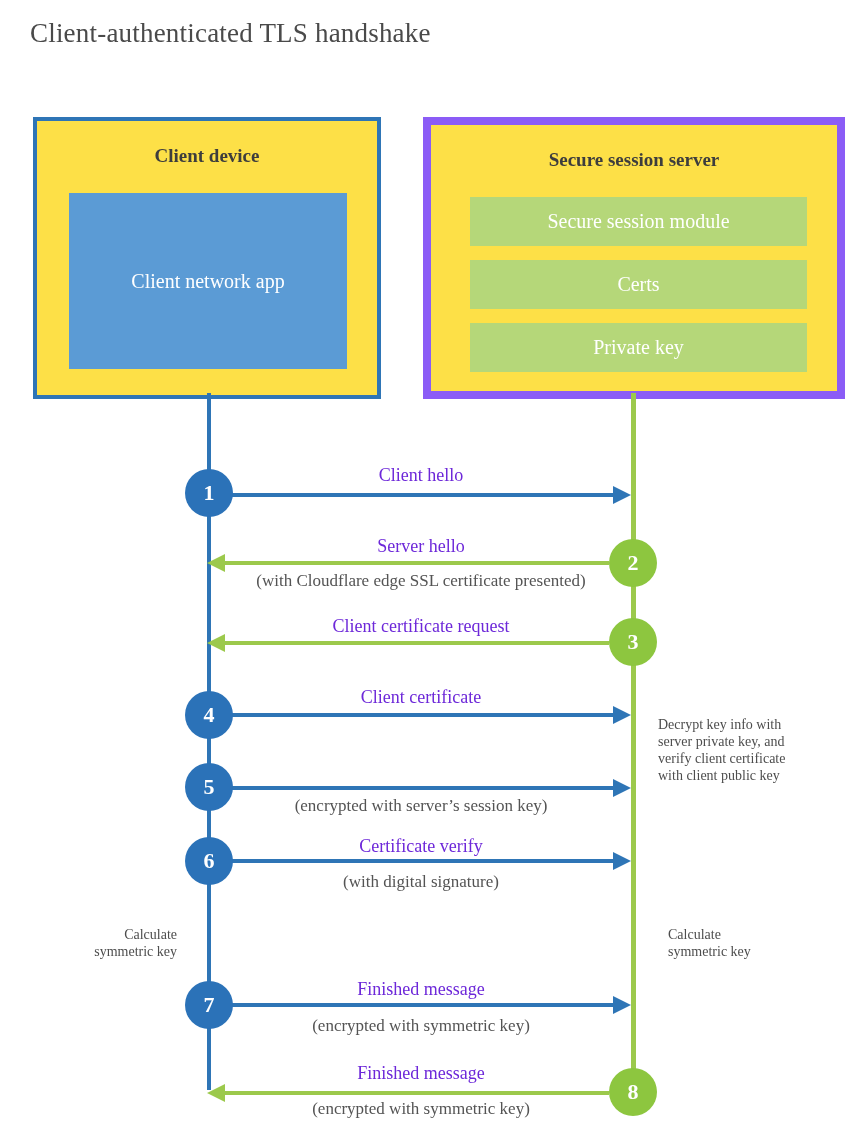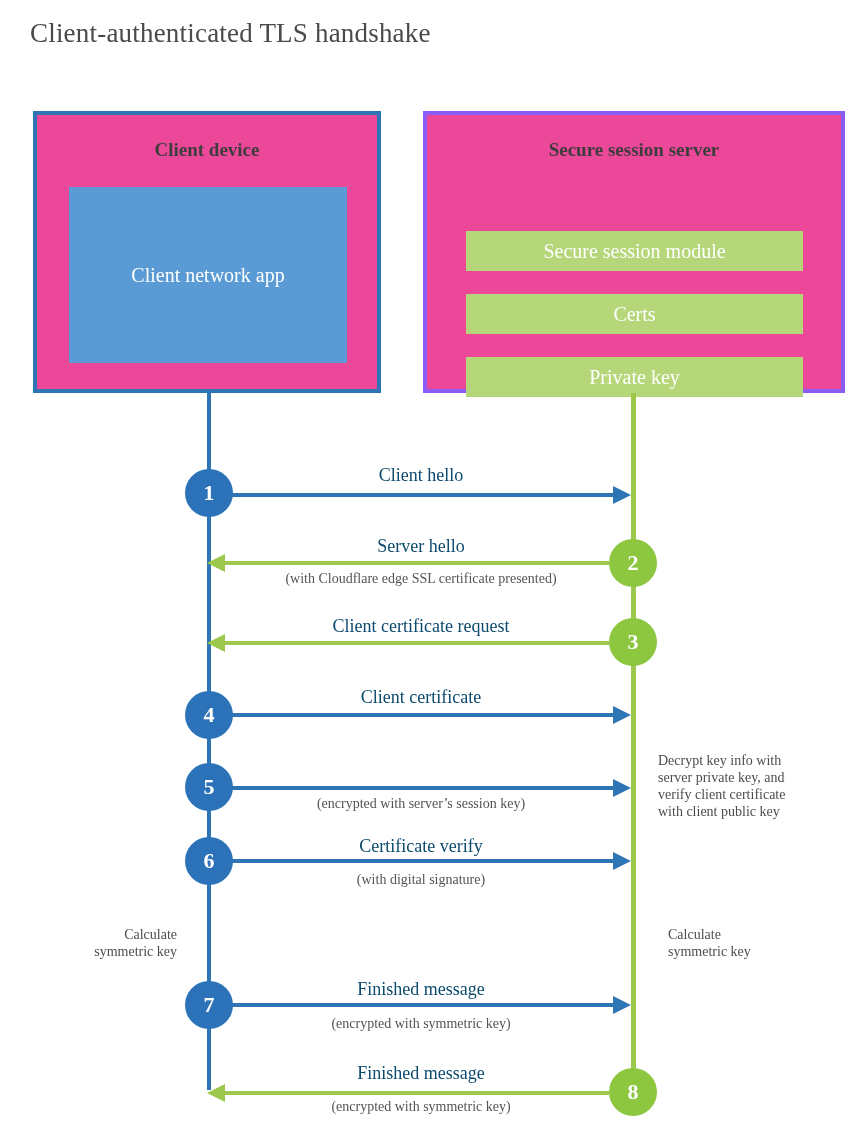--- a/index.html
+++ b/index.html
@@ -6,33 +6,33 @@
   #canvas{
     position:relative;width:865px;height:1146px;background:#ffffff;overflow:hidden;
     font-family:Liberation Serif, serif;color:#4d4d4d;
   }
   
   .page-title{
     position:absolute;left:30px;top:18px;font-size:27px;font-weight:300;
     color:#4a4a4a;letter-spacing:.2px;
   }
   
-  .actor-box{position:absolute;top:111px;height:282px;background:#ec4899;box-sizing:border-box;}
+  .actor-box{position:absolute;top:117px;height:282px;background:#fde047;box-sizing:border-box;}
   .actor-box.blue{left:33px;width:348px;border:4px solid #2e75b6;}
-  .actor-box.green{left:423px;width:422px;border:4px solid #8b5cf6;}
+  .actor-box.green{left:423px;width:422px;border:8px solid #8b5cf6;}
   .actor-title{margin:0;text-align:center;margin-top:24px;font-size:19px;font-weight:bold;color:#3d3d3d;}
   .client-app{
     position:absolute;left:32px;top:72px;width:278px;height:176px;background:#5b9bd5;
     display:flex;align-items:center;justify-content:center;text-align:center;
     color:#fff;font-size:20px;line-height:27px;
   }
   .server-bar{
-    position:absolute;left:39px;width:337px;height:40px;background:#b5d779;
+    position:absolute;left:39px;width:337px;height:49px;background:#b5d779;
     display:flex;align-items:center;justify-content:center;
-    color:#fff;font-size:20px;margin-top:44px;
+    color:#fff;font-size:20px;
   }
   .server-bar.b0{top:72px;}
   .server-bar.b1{top:135px;}
   .server-bar.b2{top:198px;}
   
   .lifeline{position:absolute;top:393px;}
   .lifeline.blue{left:207px;width:4px;height:697px;background:#2e75b6;}
   .lifeline.green{left:631px;width:5px;height:699px;background:#9cc94c;}
   
   .step-circle{
@@ -55,29 +55,29 @@
   .arrow.left{left:207px;width:402px;}
   .arrow.left .shaft{left:15px;right:0;background:#9cc94c;}
   .arrow.left .head{
     position:absolute;left:0;top:0;width:0;height:0;
     border-top:9px solid transparent;border-bottom:9px solid transparent;
     border-right:18px solid #9cc94c;
   }
   
   .msg-label{
     position:absolute;left:209px;width:424px;text-align:center;
-    font-size:18px;color:#0c4a6e;z-index:1;
+    font-size:18px;color:#6d28d9;z-index:1;
   }
   .msg-sub{
     position:absolute;left:209px;width:424px;text-align:center;
-    font-size:14px;color:#545454;z-index:1;
+    font-size:17px;color:#545454;z-index:1;
   }
   
   .side-note{position:absolute;font-size:14px;line-height:17px;color:#4d4d4d;}
-  .side-note.decrypt{left:658px;top:752px;width:180px;text-align:left;}
+  .side-note.decrypt{left:658px;top:716px;width:180px;text-align:left;}
   .side-note.calc-left{left:40px;top:926px;width:137px;text-align:right;}
   .side-note.calc-right{left:668px;top:926px;width:140px;text-align:left;}
 </style>
 </head>
 <body>
 
 <div id="canvas">
 
   <div class="page-title">Client-authenticated TLS handshake</div>
 

